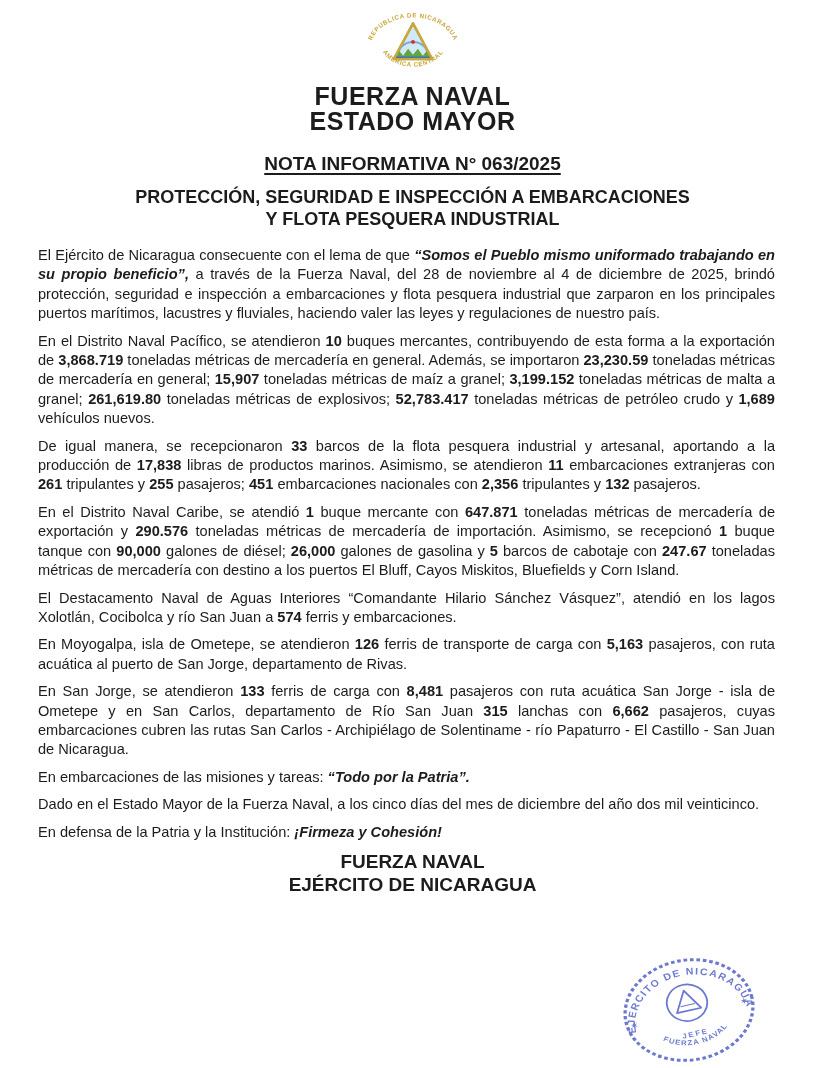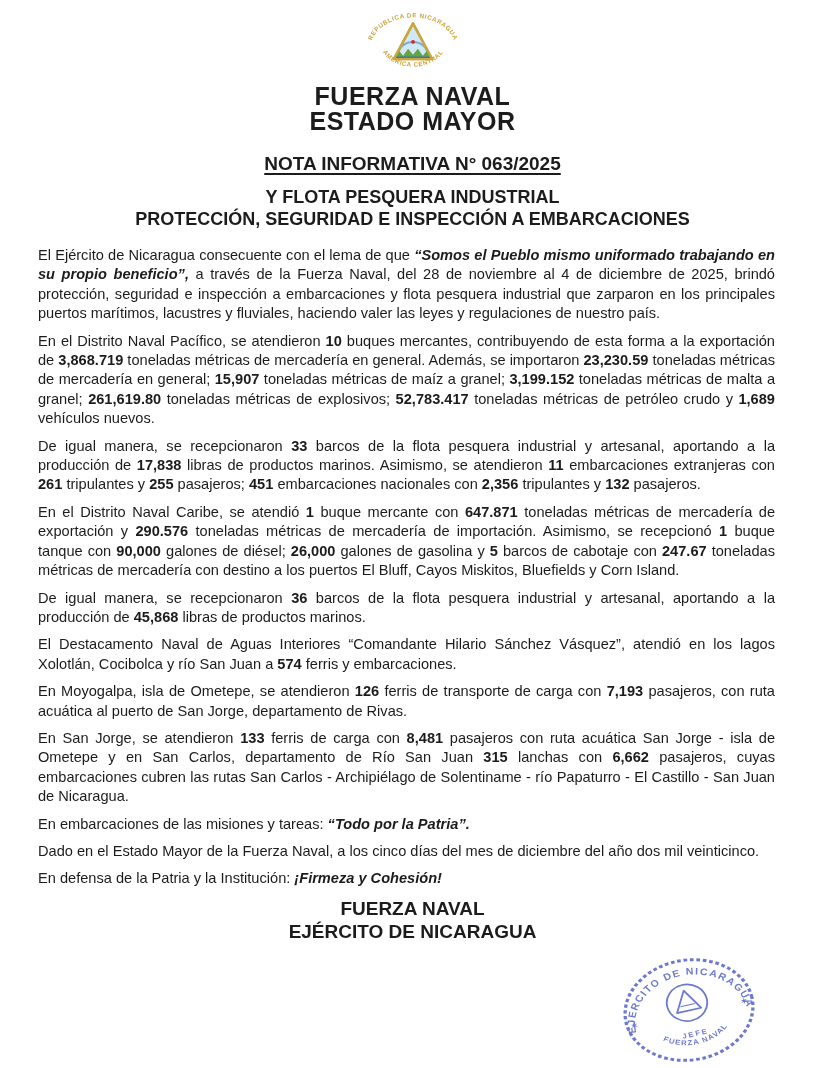--- a/index.html
+++ b/index.html
@@ -83,32 +83,31 @@
   <div class="org-title">
     <div>FUERZA NAVAL</div>
     <div>ESTADO MAYOR</div>
   </div>
 
   <div class="nota-line">
     <span>NOTA INFORMATIVA N° 063/2025</span>
   </div>
 
   <div class="subject">
+    <div>PROTECCIÓN, SEGURIDAD E INSPECCIÓN A EMBARCACIONES</div>
     <div>Y FLOTA PESQUERA INDUSTRIAL</div>
-    <div>PROTECCIÓN, SEGURIDAD E INSPECCIÓN A EMBARCACIONES</div>
   </div>
 
   <div class="doc-body">
       <p><span>El Ejército de Nicaragua consecuente con el lema de que </span><span class="bi">“Somos el Pueblo mismo uniformado trabajando en su propio beneficio”,</span><span> a través de la Fuerza Naval, del 28 de noviembre al 4 de diciembre de 2025, brindó protección, seguridad e inspección a embarcaciones y flota pesquera industrial que zarparon en los principales puertos marítimos, lacustres y fluviales, haciendo valer las leyes y regulaciones de nuestro país.</span></p>
       <p><span>En el Distrito Naval Pacífico, se atendieron </span><span class="b">10</span><span> buques mercantes, contribuyendo de esta forma a la exportación de </span><span class="b">3,868.719</span><span> toneladas métricas de mercadería en general. Además, se importaron </span><span class="b">23,230.59</span><span> toneladas métricas de mercadería en general; </span><span class="b">15,907</span><span> toneladas métricas de maíz a granel; </span><span class="b">3,199.152</span><span> toneladas métricas de malta a granel; </span><span class="b">261,619.80</span><span> toneladas métricas de explosivos; </span><span class="b">52,783.417</span><span> toneladas métricas de petróleo crudo y </span><span class="b">1,689</span><span> vehículos nuevos.</span></p>
       <p><span>De igual manera, se recepcionaron </span><span class="b">33</span><span> barcos de la flota pesquera industrial y artesanal, aportando a la producción de </span><span class="b">17,838</span><span> libras de productos marinos. Asimismo, se atendieron </span><span class="b">11</span><span> embarcaciones extranjeras con </span><span class="b">261</span><span> tripulantes y </span><span class="b">255</span><span> pasajeros; </span><span class="b">451</span><span> embarcaciones nacionales con </span><span class="b">2,356</span><span> tripulantes y </span><span class="b">132</span><span> pasajeros.</span></p>
       <p><span>En el Distrito Naval Caribe, se atendió </span><span class="b">1</span><span> buque mercante con </span><span class="b">647.871</span><span> toneladas métricas de mercadería de exportación y </span><span class="b">290.576</span><span> toneladas métricas de mercadería de importación. Asimismo, se recepcionó </span><span class="b">1</span><span> buque tanque con </span><span class="b">90,000</span><span> galones de diésel; </span><span class="b">26,000</span><span> galones de gasolina y </span><span class="b">5</span><span> barcos de cabotaje con </span><span class="b">247.67</span><span> toneladas métricas de mercadería con destino a los puertos El Bluff, Cayos Miskitos, Bluefields y Corn Island.</span></p>
-      <p><span>De igual manera, se recepcionaron </span><span class="b">36</span><span> barcos de la flota pesquera industrial y artesanal, aportando a la producción de </span><span class="b">45,868</span><span> libras de productos marinos.</span></p>
       <p><span>El Destacamento Naval de Aguas Interiores “Comandante Hilario Sánchez Vásquez”, atendió en los lagos Xolotlán, Cocibolca y río San Juan a </span><span class="b">574</span><span> ferris y embarcaciones.</span></p>
-      <p><span>En Moyogalpa, isla de Ometepe, se atendieron </span><span class="b">126</span><span> ferris de transporte de carga con </span><span class="b">7,193</span><span> pasajeros, con ruta acuática al puerto de San Jorge, departamento de Rivas.</span></p>
+      <p><span>En Moyogalpa, isla de Ometepe, se atendieron </span><span class="b">126</span><span> ferris de transporte de carga con </span><span class="b">5,163</span><span> pasajeros, con ruta acuática al puerto de San Jorge, departamento de Rivas.</span></p>
       <p><span>En San Jorge, se atendieron </span><span class="b">133</span><span> ferris de carga con </span><span class="b">8,481</span><span> pasajeros con ruta acuática San Jorge - isla de Ometepe y en San Carlos, departamento de Río San Juan </span><span class="b">315</span><span> lanchas con </span><span class="b">6,662</span><span> pasajeros, cuyas embarcaciones cubren las rutas San Carlos - Archipiélago de Solentiname - río Papaturro - El Castillo - San Juan de Nicaragua.</span></p>
       <p><span>En embarcaciones de las misiones y tareas: </span><span class="bi">“Todo por la Patria”.</span></p>
       <p><span>Dado en el Estado Mayor de la Fuerza Naval, a los cinco días del mes de diciembre del año dos mil veinticinco.</span></p>
       <p><span>En defensa de la Patria y la Institución: </span><span class="bi">¡Firmeza y Cohesión!</span></p>
     </div>
 
   <div class="doc-footer">
     <div>FUERZA NAVAL</div>
     <div>EJÉRCITO DE NICARAGUA</div>
   </div>

